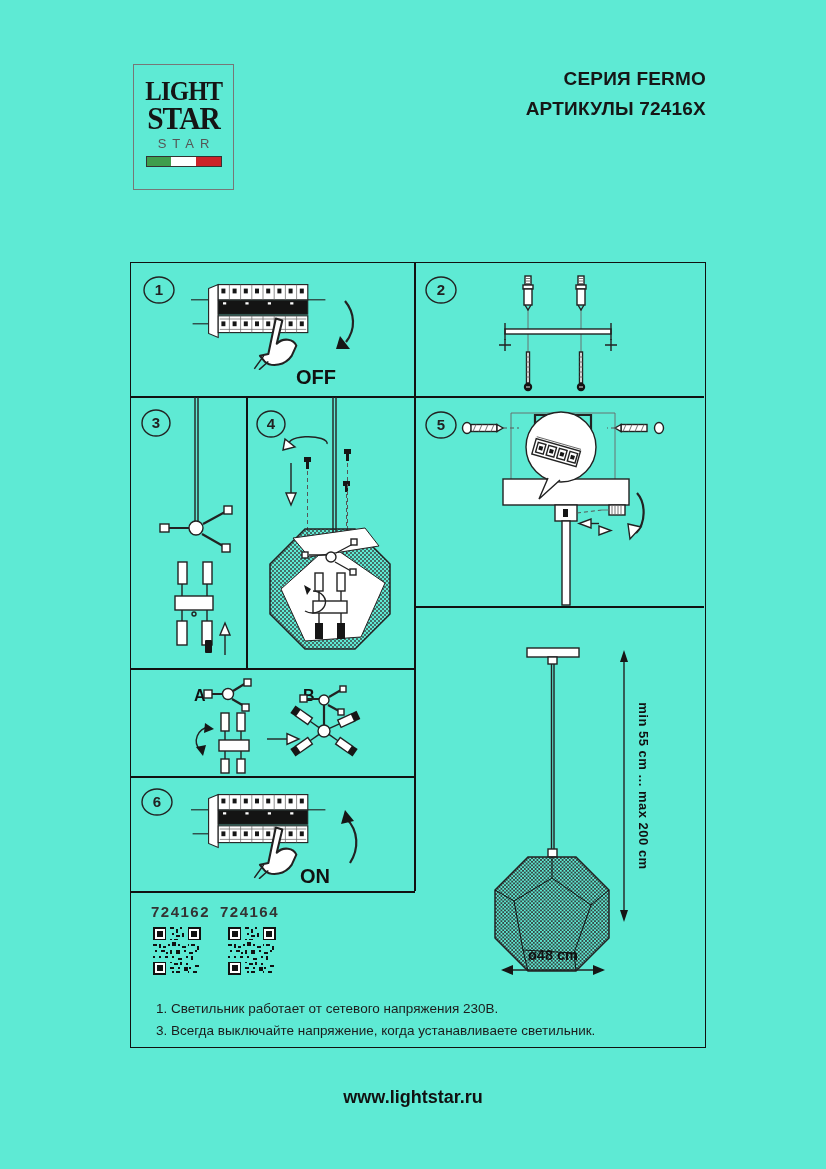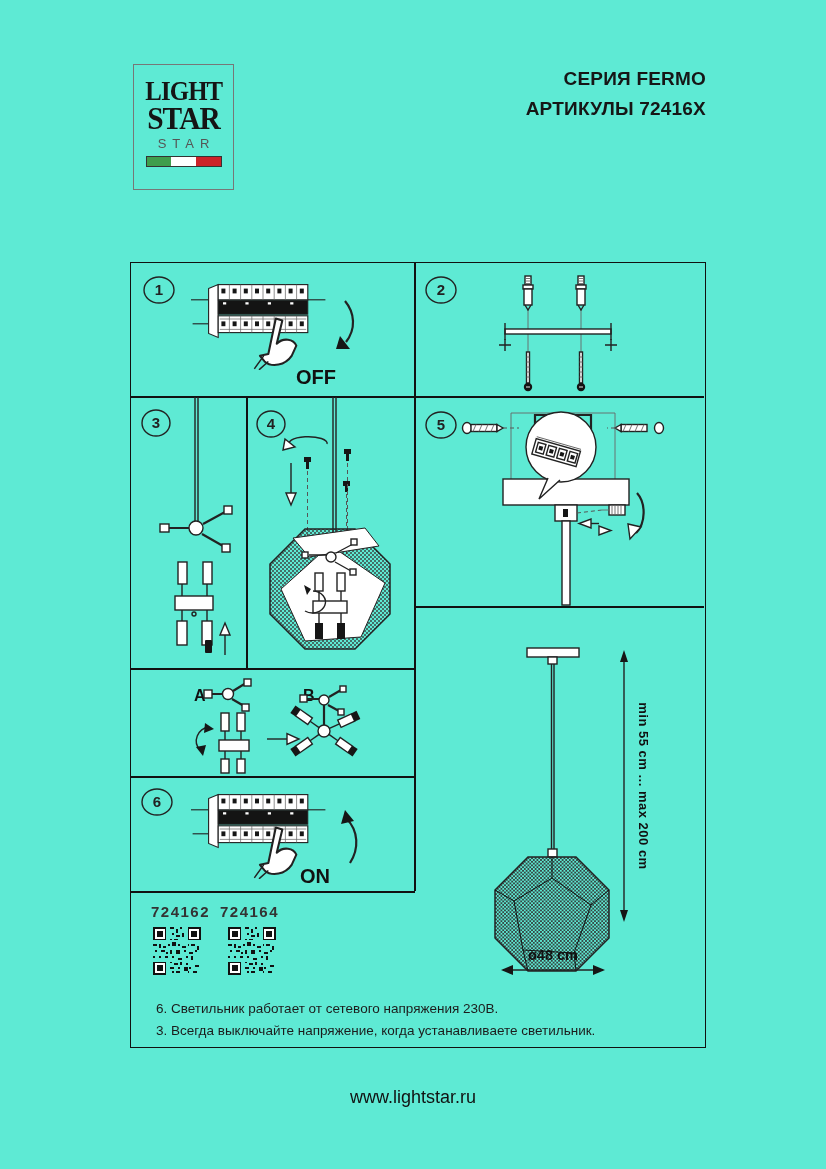--- a/index.html
+++ b/index.html
@@ -31,21 +31,21 @@
   text.num{font:700 15px "Liberation Sans",sans-serif;fill:#222;}
   text.lbl{font:700 20px "Liberation Sans",sans-serif;fill:#111;}
   text.ab{font:700 16px "Liberation Sans",sans-serif;fill:#111;}
   text.dim{font:700 13px "Liberation Sans",sans-serif;fill:#111;letter-spacing:0.5px;}
   text.dia{font:700 14.5px "Liberation Sans",sans-serif;fill:#111;}
   
   .article{font-weight:700;font-size:15px;letter-spacing:1.5px;color:#333;}
   
   .notes{left:25px;top:735px;width:465px;font-size:13.5px;line-height:22px;color:#1c1c1c;}
   
-  .footer{left:0;right:0;top:1087px;text-align:center;font-weight:400;font-size:18px;color:#111;}
+  .footer{left:0;right:0;top:1087px;text-align:center;font-weight:700;font-size:18px;color:#111;}
 </style>
 </head>
 <body>
 
 <div class="page">
 
   <svg width="0" height="0" style="position:absolute" aria-hidden="true">
     <defs>
       <symbol id="sym-breaker" viewBox="0 0 170 80">
         <g class="s">
@@ -426,19 +426,19 @@
     <div class="abs article" style="left:20px;top:640px">724162</div>
     <div class="abs article" style="left:89px;top:640px">724164</div>
     <svg class="abs" style="left:22px;top:664px" width="48" height="48" viewBox="0 0 25 25">
       <use href="#sym-qr"></use>
     </svg>
     <svg class="abs" style="left:97px;top:664px" width="48" height="48" viewBox="0 0 25 25">
       <use href="#sym-qr"></use>
     </svg>
 
     <div class="abs notes">
-      <div>6. Светильник работает от сетевого напряжения 230В.</div>
+      <div>1. Светильник работает от сетевого напряжения 230В.</div>
       <div>3. Всегда выключайте напряжение, когда устанавливаете светильник.</div>
     </div>
   </div>
 
   <div class="abs footer">www.lightstar.ru</div>
 </div>
 
 </body></html>

